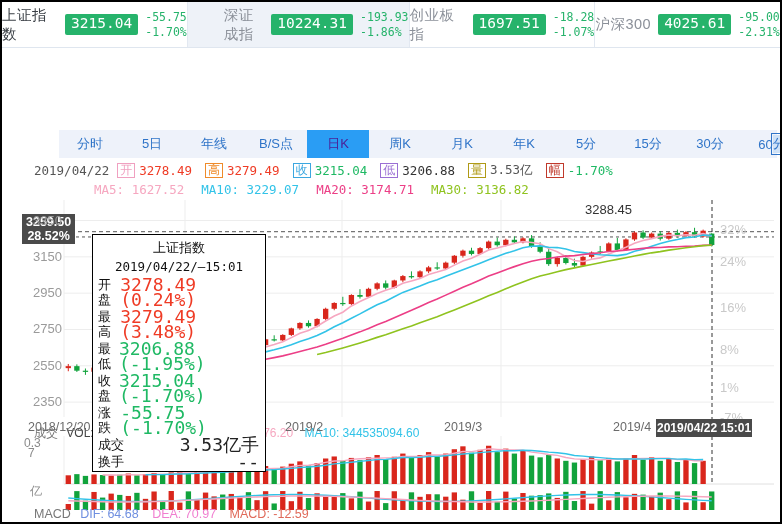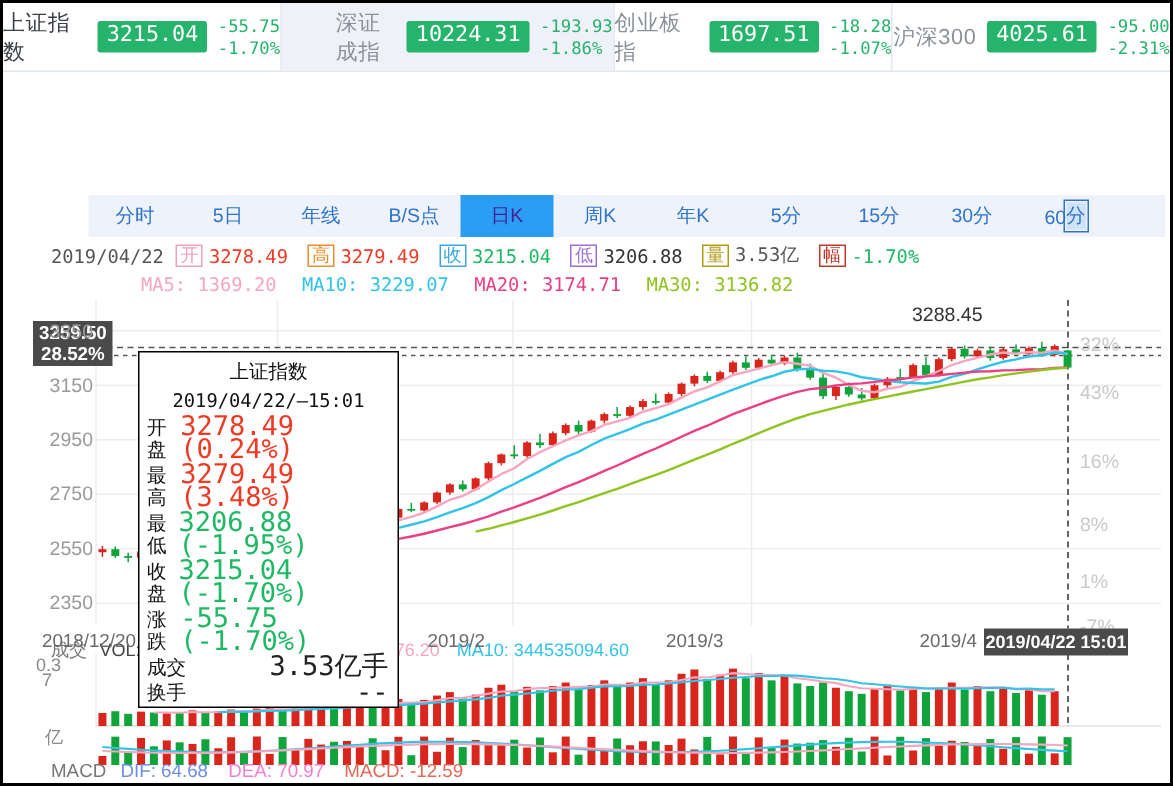--- a/index.html
+++ b/index.html
@@ -115,20 +115,23 @@
         <span>年线</span>
       </div>
       <div class="tab">
         <span>B/S点</span>
       </div>
       <div class="tab active">
         <span>日K</span>
       </div>
       <div class="tab">
         <span>周K</span>
+      </div>
+      <div class="tab">
+        <span>月K</span>
       </div>
       <div class="tab">
         <span>年K</span>
       </div>
       <div class="tab">
         <span>5分</span>
       </div>
       <div class="tab">
         <span>15分</span>
       </div>
@@ -157,21 +160,21 @@
             <span class="kk" style="border-color:#9b6fd4;color:#9b6fd4">低</span>
             <span style="color:#333333">3206.88</span>
           </span><span class="seg">
             <span class="kk" style="border-color:#b09a16;color:#b09a16">量</span>
             <span style="color:#555555">3.53亿</span>
           </span><span class="seg">
             <span class="kk" style="border-color:#c0392b;color:#c0392b">幅</span>
             <span style="color:#1fb964">-1.70%</span>
           </span></span>
     </div>
-    <div class="line2" id="mahost"><span class="ma ma5">MA5: 1369.20</span><span class="ma ma10">MA10: 3229.07</span><span class="ma ma20">MA20: 3174.71</span><span class="ma ma30">MA30: 3136.82</span></div>
+    <div class="line2" id="mahost"><span class="ma ma5">MA5: 1627.52</span><span class="ma ma10">MA10: 3229.07</span><span class="ma ma20">MA20: 3174.71</span><span class="ma ma30">MA30: 3136.82</span></div>
   </div>
 
   <div class="chartzone">
 
     <div class="kpanel">
       <svg class="plot" id="ksvg" width="778" height="228">
           <line x1="60" y1="22.526315789473685" x2="770" y2="22.526315789473685" stroke="#ededed" stroke-width="1"></line>
           <line x1="60" y1="58.84210526315789" x2="770" y2="58.84210526315789" stroke="#ededed" stroke-width="1"></line>
           <line x1="60" y1="95.1578947368421" x2="770" y2="95.1578947368421" stroke="#ededed" stroke-width="1"></line>
           <line x1="60" y1="131.4736842105263" x2="770" y2="131.4736842105263" stroke="#ededed" stroke-width="1"></line>
@@ -339,21 +342,21 @@
           <path d="M98.60526315789474,171.7842105263158L107.18421052631578,172.72842105263155L115.76315789473684,172.98263157894735L124.34210526315789,172.07473684210524L132.92105263157896,172.2926315789474L141.5,170.9852631578947L150.07894736842104,169.38736842105266L158.6578947368421,168.04368421052632L167.23684210526315,166.9542105263158L175.81578947368422,164.99315789473684L184.39473684210526,163.9036842105263L192.97368421052633,162.95947368421054L201.55263157894737,161.25263157894736L210.1315789473684,159.65473684210525L218.71052631578948,158.78315789473686L227.28947368421052,157.11263157894734L235.8684210526316,155.22421052631583L244.44736842105263,153.77157894736845L253.0263157894737,152.02842105263156L261.60526315789474,148.97789473684213L270.1842105263158,146.5810526315789L278.7631578947369,143.82105263157897L287.3421052631579,139.6084210526316L295.92105263157896,135.17789473684212L304.5,132.56315789473683L313.07894736842104,128.27789473684214L321.65789473684214,123.04842105263157L330.2368421052632,117.96421052631577L338.8157894736842,114.18736842105265L347.39473684210526,107.94105263157897L355.9736842105263,103.51052631578948L364.5526315789474,99.51578947368421L373.13157894736844,95.59368421052633L381.7105263157895,92.32526315789475L390.2894736842105,89.42000000000002L398.8684210526316,85.27999999999999L407.44736842105266,82.95578947368423L416.0263157894737,80.55894736842104L424.60526315789474,76.4915789473684L433.1842105263158,74.09473684210526L441.7631578947369,71.4073684210526L450.3421052631579,67.12210526315788L458.92105263157896,62.98210526315793L467.5,60.294736842105266L476.07894736842104,56.22736842105262L484.65789473684214,52.01473684210528L493.2368421052632,49.90842105263162L501.8157894736842,47.72947368421056L510.39473684210526,45.40526315789474L518.9736842105264,43.44421052631576L527.5526315789474,44.46105263157898L536.1315789473684,45.76842105263158L544.7105263157895,50.6347368421053L553.2894736842105,53.757894736842104L561.8684210526316,58.69684210526312L570.4473684210526,62.473684210526315L579.0263157894738,63.49052631578945L587.6052631578948,61.166315789473714L596.1842105263158,59.858947368421035L604.7631578947369,55.93684210526316L613.3421052631579,52.81368421052635L621.921052631579,49.32736842105262L630.5,45.33263157894735L639.078947368421,42.57263157894739L647.6578947368421,40.61157894736841L656.2368421052632,38.359999999999964L664.8157894736843,37.05263157894737L673.3947368421053,37.77894736842106L681.9736842105264,36.689473684210526L690.5526315789474,37.27052631578944L699.1315789473684,35.67263157894739L707.7105263157895,38.10578947368424" fill="none" stroke="#f6a7c0" stroke-width="1.6"></path>
           <path d="M141.5,171.3847368421053L150.07894736842104,171.05789473684212L158.6578947368421,170.51315789473685L167.23684210526315,169.51447368421054L175.81578947368422,168.64289473684207L184.39473684210526,167.44447368421052L192.97368421052633,166.17342105263157L201.55263157894737,164.6481578947368L210.1315789473684,163.30447368421056L218.71052631578948,161.88815789473685L227.28947368421052,160.50815789473685L235.8684210526316,159.09184210526314L244.44736842105263,157.5121052631579L253.0263157894737,155.8415789473684L261.60526315789474,153.8805263157895L270.1842105263158,151.84684210526314L278.7631578947369,149.5226315789474L287.3421052631579,146.69000000000003L295.92105263157896,143.60315789473685L304.5,140.77052631578943L313.07894736842104,137.42947368421056L321.65789473684214,133.43473684210528L330.2368421052632,128.78631578947366L338.8157894736842,124.68263157894735L347.39473684210526,120.25210526315786L355.9736842105263,115.89421052631576L364.5526315789474,111.28210526315793L373.13157894736844,106.77894736842104L381.7105263157895,103.25631578947366L390.2894736842105,98.68052631578949L398.8684210526316,94.39526315789476L407.44736842105266,91.23578947368422L416.0263157894737,88.07631578947368L424.60526315789474,84.40842105263161L433.1842105263158,81.75736842105259L441.7631578947369,78.34368421052633L450.3421052631579,75.03894736842102L458.92105263157896,71.77052631578944L467.5,68.39315789473683L476.07894736842104,65.16105263157897L484.65789473684214,61.71105263157898L493.2368421052632,58.5152631578947L501.8157894736842,55.35578947368425L510.39473684210526,52.85L518.9736842105264,49.83578947368423L527.5526315789474,48.237894736842094L536.1315789473684,47.838421052631595L544.7105263157895,49.18210526315793L553.2894736842105,49.58157894736842L561.8684210526316,51.07052631578944L570.4473684210526,53.46736842105265L579.0263157894738,54.62947368421056L587.6052631578948,55.900526315789506L596.1842105263158,56.808421052631616L604.7631578947369,57.31684210526314L613.3421052631579,57.64368421052633L621.921052631579,56.40894736842103L630.5,53.24947368421049L639.078947368421,51.21578947368421L647.6578947368421,48.27421052631583L656.2368421052632,45.58684210526316L664.8157894736843,43.19000000000003L673.3947368421053,41.55578947368424L681.9736842105264,39.63105263157892L690.5526315789474,38.94105263157897L699.1315789473684,37.01631578947372L707.7105263157895,37.579210526315805" fill="none" stroke="#32c3e8" stroke-width="1.6"></path>
           <path d="M227.28947368421052,165.94644736842102L235.8684210526316,165.07486842105266L244.44736842105263,164.01263157894732L253.0263157894737,162.67802631578945L261.60526315789474,161.26171052631582L270.1842105263158,159.64565789473687L278.7631578947369,157.84802631578947L287.3421052631579,155.66907894736843L295.92105263157896,153.4538157894737L304.5,151.32934210526315L313.07894736842104,148.96881578947367L321.65789473684214,146.26328947368418L330.2368421052632,143.1492105263158L338.8157894736842,140.2621052631579L347.39473684210526,137.06631578947372L355.9736842105263,133.87052631578945L364.5526315789474,130.4023684210526L373.13157894736844,126.73447368421053L381.7105263157895,123.42973684210523L390.2894736842105,119.7255263157895L398.8684210526316,115.91236842105268L407.44736842105266,112.33526315789472L416.0263157894737,108.43131578947367L424.60526315789474,104.54552631578944L433.1842105263158,101.00473684210523L441.7631578947369,97.11894736842109L450.3421052631579,93.16052631578947L458.92105263157896,89.27473684210524L467.5,85.82473684210524L476.07894736842104,81.9207894736842L484.65789473684214,78.05315789473688L493.2368421052632,74.87552631578951L501.8157894736842,71.71605263157898L510.39473684210526,68.6292105263158L518.9736842105264,65.79657894736846L527.5526315789474,63.29078947368421L536.1315789473684,61.43868421052635L544.7105263157895,60.47631578947369L553.2894736842105,58.987368421052665L561.8684210526316,58.11578947368421L570.4473684210526,57.58921052631577L579.0263157894738,56.57236842105263L587.6052631578948,55.62815789473688L596.1842105263158,54.829210526315805L604.7631578947369,53.57631578947368L613.3421052631579,52.94078947368421L621.921052631579,52.123684210526314L630.5,51.21578947368421L639.078947368421,50.39868421052631L647.6578947368421,49.67236842105263L656.2368421052632,49.527105263157864L664.8157894736843,48.909736842105296L673.3947368421053,48.728157894736874L681.9736842105264,48.21973684210526L690.5526315789474,48.12894736842105L699.1315789473684,47.329999999999984L707.7105263157895,46.99407894736842" fill="none" stroke="#ec3e86" stroke-width="1.6"></path>
           <path d="M313.07894736842104,156.4407894736842L321.65789473684214,154.52815789473684L330.2368421052632,152.27052631578945L338.8157894736842,150.01289473684207L347.39473684210526,147.5918421052632L355.9736842105263,145.06184210526317L364.5526315789474,142.326052631579L373.13157894736844,139.37236842105264L381.7105263157895,136.7213157894737L390.2894736842105,133.77973684210525L398.8684210526316,130.77763157894734L407.44736842105266,127.92078947368422L416.0263157894737,124.79157894736838L424.60526315789474,121.64421052631582L433.1842105263158,118.63000000000004L441.7631578947369,115.36157894736847L450.3421052631579,111.9478947368421L458.92105263157896,108.41315789473684L467.5,105.08421052631577L476.07894736842104,101.5373684210526L484.65789473684214,97.84526315789476L493.2368421052632,94.39526315789476L501.8157894736842,90.73947368421051L510.39473684210526,87.31368421052635L518.9736842105264,83.94842105263162L527.5526315789474,80.82526315789472L536.1315789473684,78.05315789473688L544.7105263157895,75.91052631578948L553.2894736842105,73.74368421052631L561.8684210526316,71.63736842105263L570.4473684210526,69.85789473684207L579.0263157894738,68.12684210526314L587.6052631578948,66.44421052631581L596.1842105263158,64.68894736842103L604.7631578947369,62.96999999999996L613.3421052631579,61.40842105263155L621.921052631579,59.762105263157885L630.5,58.06736842105259L639.078947368421,56.396842105263154L647.6578947368421,54.835263157894744L656.2368421052632,53.58842105263157L664.8157894736843,52.111578947368436L673.3947368421053,50.93736842105264L681.9736842105264,49.76315789473684L690.5526315789474,48.69789473684208L699.1315789473684,47.632631578947404L707.7105263157895,47.275526315789506" fill="none" stroke="#8fc31f" stroke-width="1.6"></path>
         </svg>
 
       <div class="pricetag">
         <div>3259.50</div>
         <div>28.52%</div>
       </div>
-      <div class="hightag" style="left:604px;top:4px;">3288.45</div>
+      <div class="hightag" style="left:581px;top:4px;">3288.45</div>
     </div>
 
     <div class="vpanel">
       <svg class="plot" id="vsvg" width="778" height="50">
           <line x1="181" y1="0" x2="181" y2="48" stroke="#ededed" stroke-width="1"></line>
           <line x1="338" y1="0" x2="338" y2="48" stroke="#ededed" stroke-width="1"></line>
           <line x1="497" y1="0" x2="497" y2="48" stroke="#ededed" stroke-width="1"></line>
           <line x1="60" y1="0" x2="60" y2="48" stroke="#ededed" stroke-width="1"></line>
           <line x1="60" y1="48" x2="770" y2="48" stroke="#e0e0e0" stroke-width="1"></line>
           <rect x="61.629999999999995" y="39.30434782608695" width="5.318947368421053" height="8.695652173913043" fill="#d9261c"></rect>
@@ -536,21 +539,21 @@
     <div id="ylabhost">
         <div class="ylab" style="left: 0px; width: 58px; text-align: right; top: 14.5263px;">3350</div>
         <div class="ylab" style="left: 0px; width: 58px; text-align: right; top: 50.8421px;">3150</div>
         <div class="ylab" style="left: 0px; width: 58px; text-align: right; top: 87.1579px;">2950</div>
         <div class="ylab" style="left: 0px; width: 58px; text-align: right; top: 123.474px;">2750</div>
         <div class="ylab" style="left: 0px; width: 58px; text-align: right; top: 159.789px;">2550</div>
         <div class="ylab" style="left: 0px; width: 58px; text-align: right; top: 196.105px;">2350</div>
       </div>
     <div id="rlabhost">
         <div class="rlab" style="left: 716px; top: 12px;">32%</div>
-        <div class="rlab" style="left: 716px; top: 44px;">43%</div>
+        <div class="rlab" style="left: 716px; top: 44px;">24%</div>
         <div class="rlab" style="left: 716px; top: 90px;">16%</div>
         <div class="rlab" style="left: 716px; top: 132px;">8%</div>
         <div class="rlab" style="left: 716px; top: 170px;">1%</div>
         <div class="rlab" style="left: 716px; top: 200px;">-7%</div>
       </div>
     <div id="xlabhost">
         <div class="xlab" style="left: 24px; top: 222px;">2018/12/20</div>
         <div class="xlab" style="left: 281px; top: 222px;">2019/2</div>
         <div class="xlab" style="left: 440px; top: 222px;">2019/3</div>
         <div class="xlab" style="left: 609px; top: 222px;">2019/4</div>

